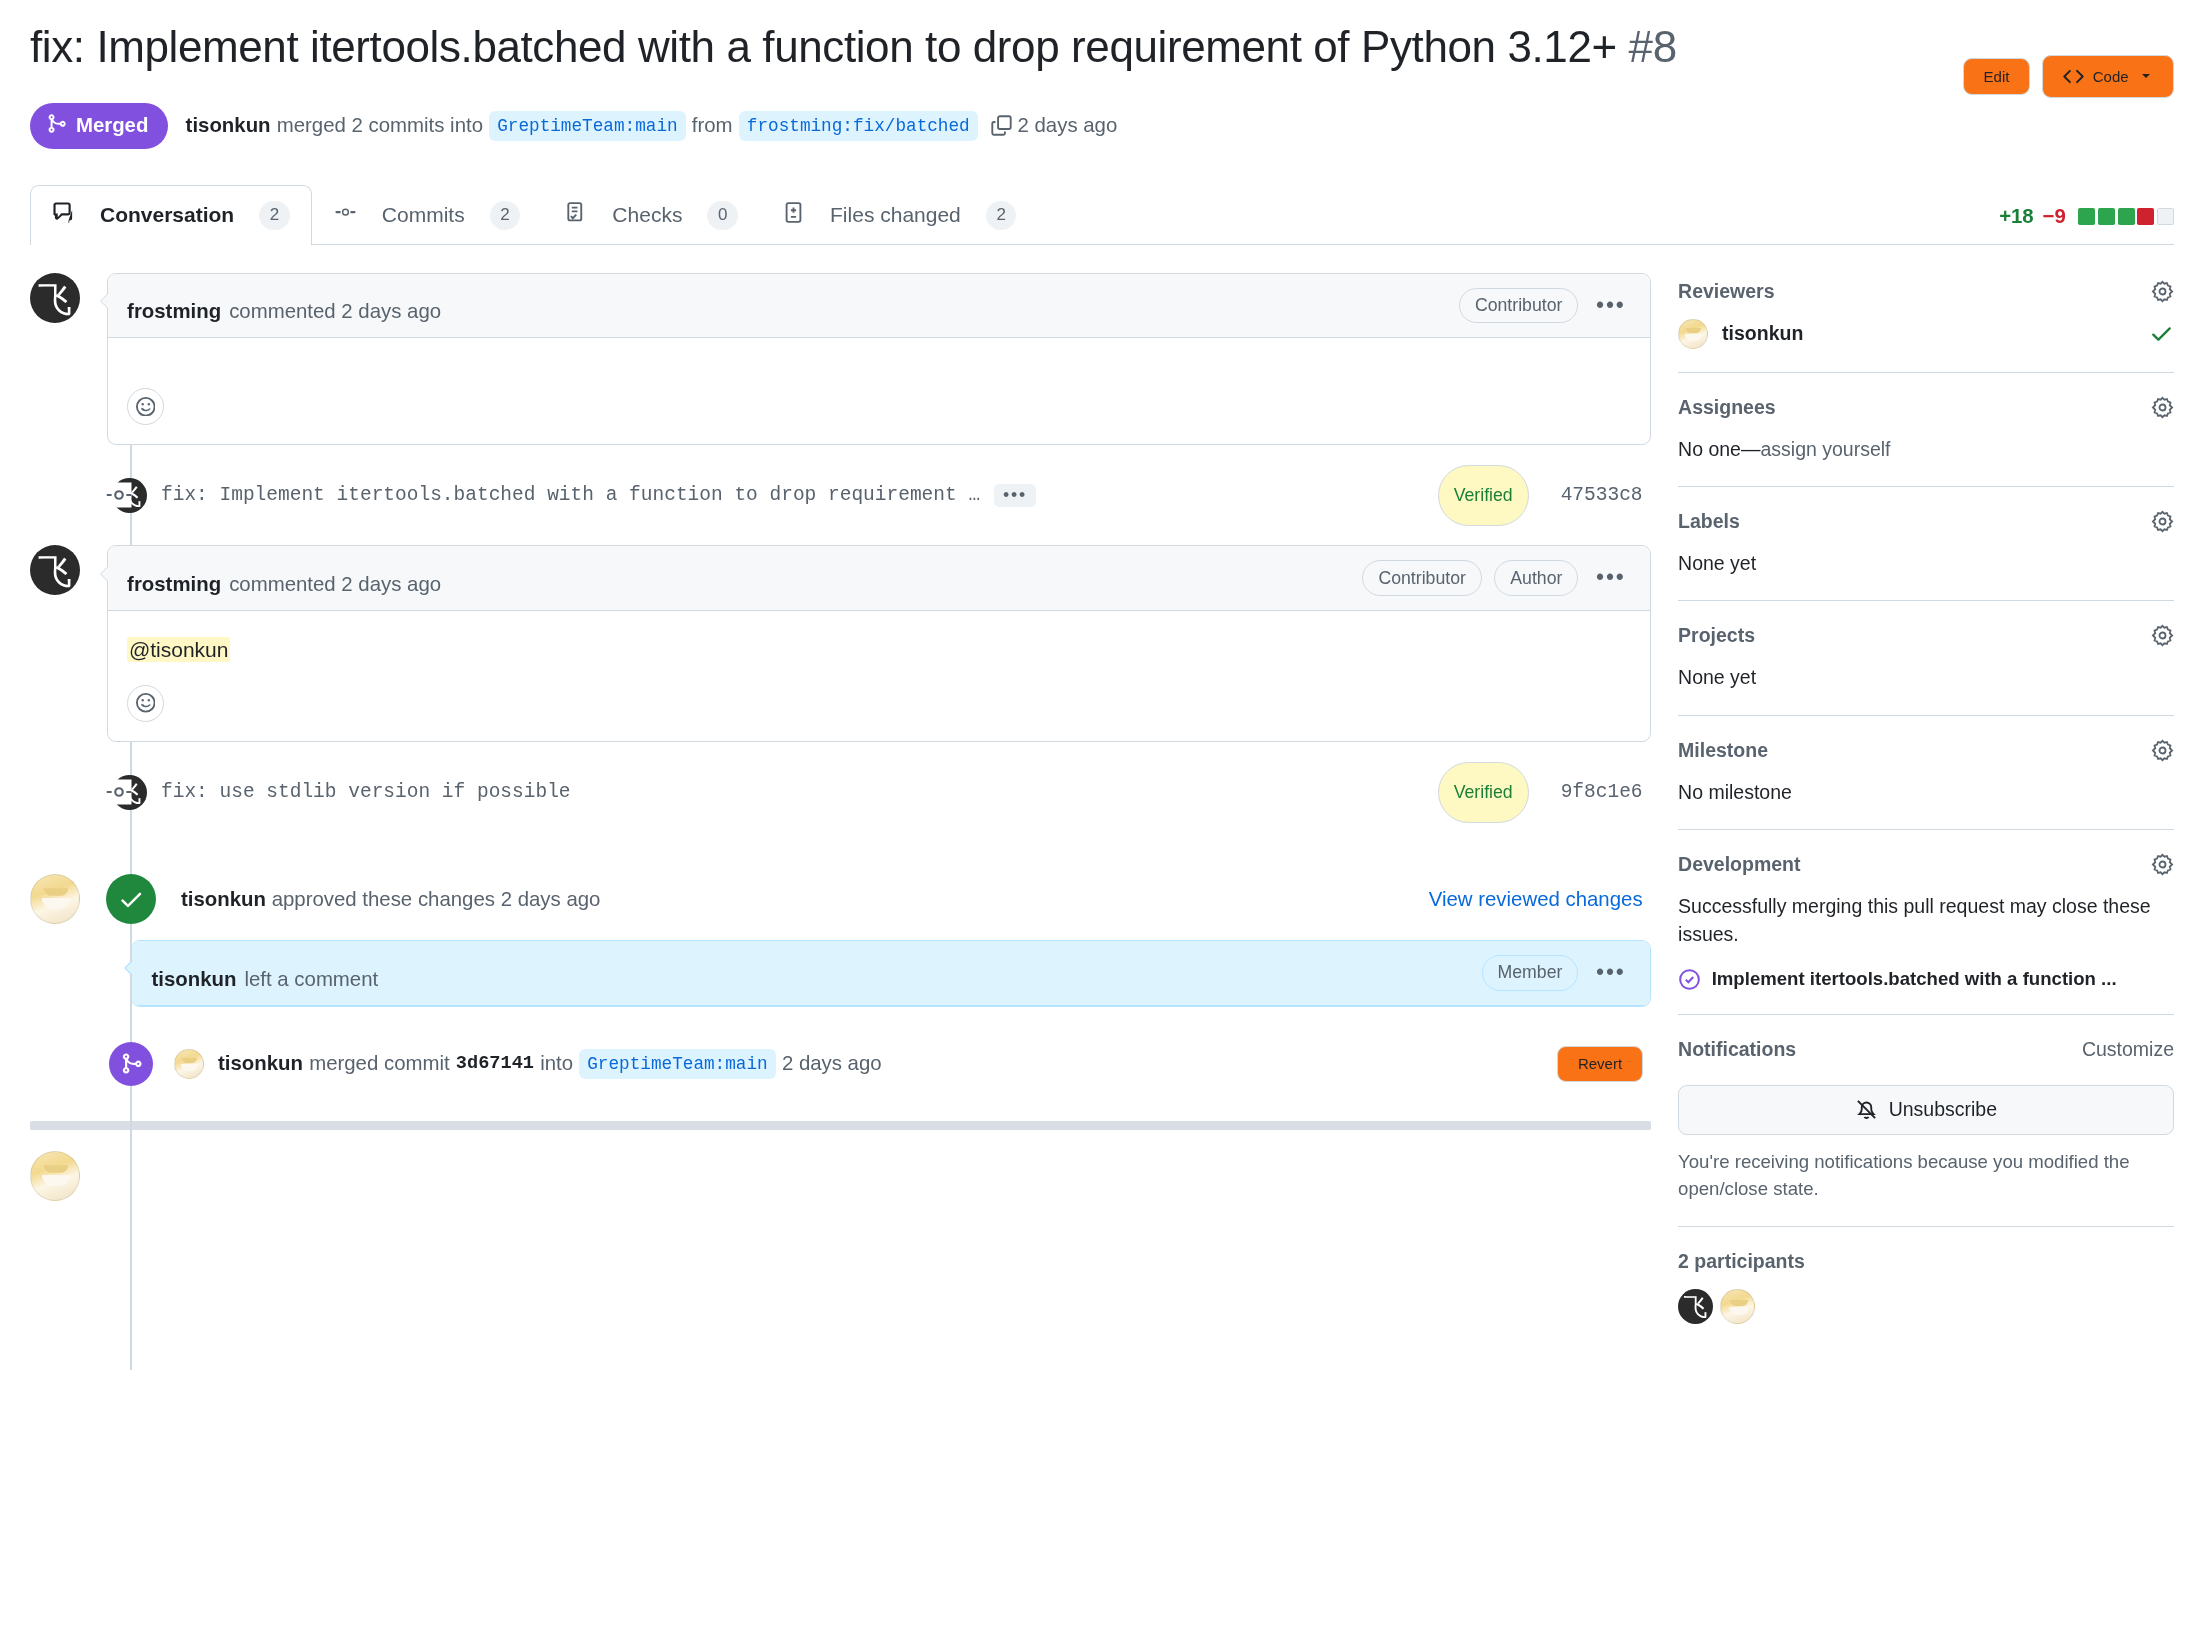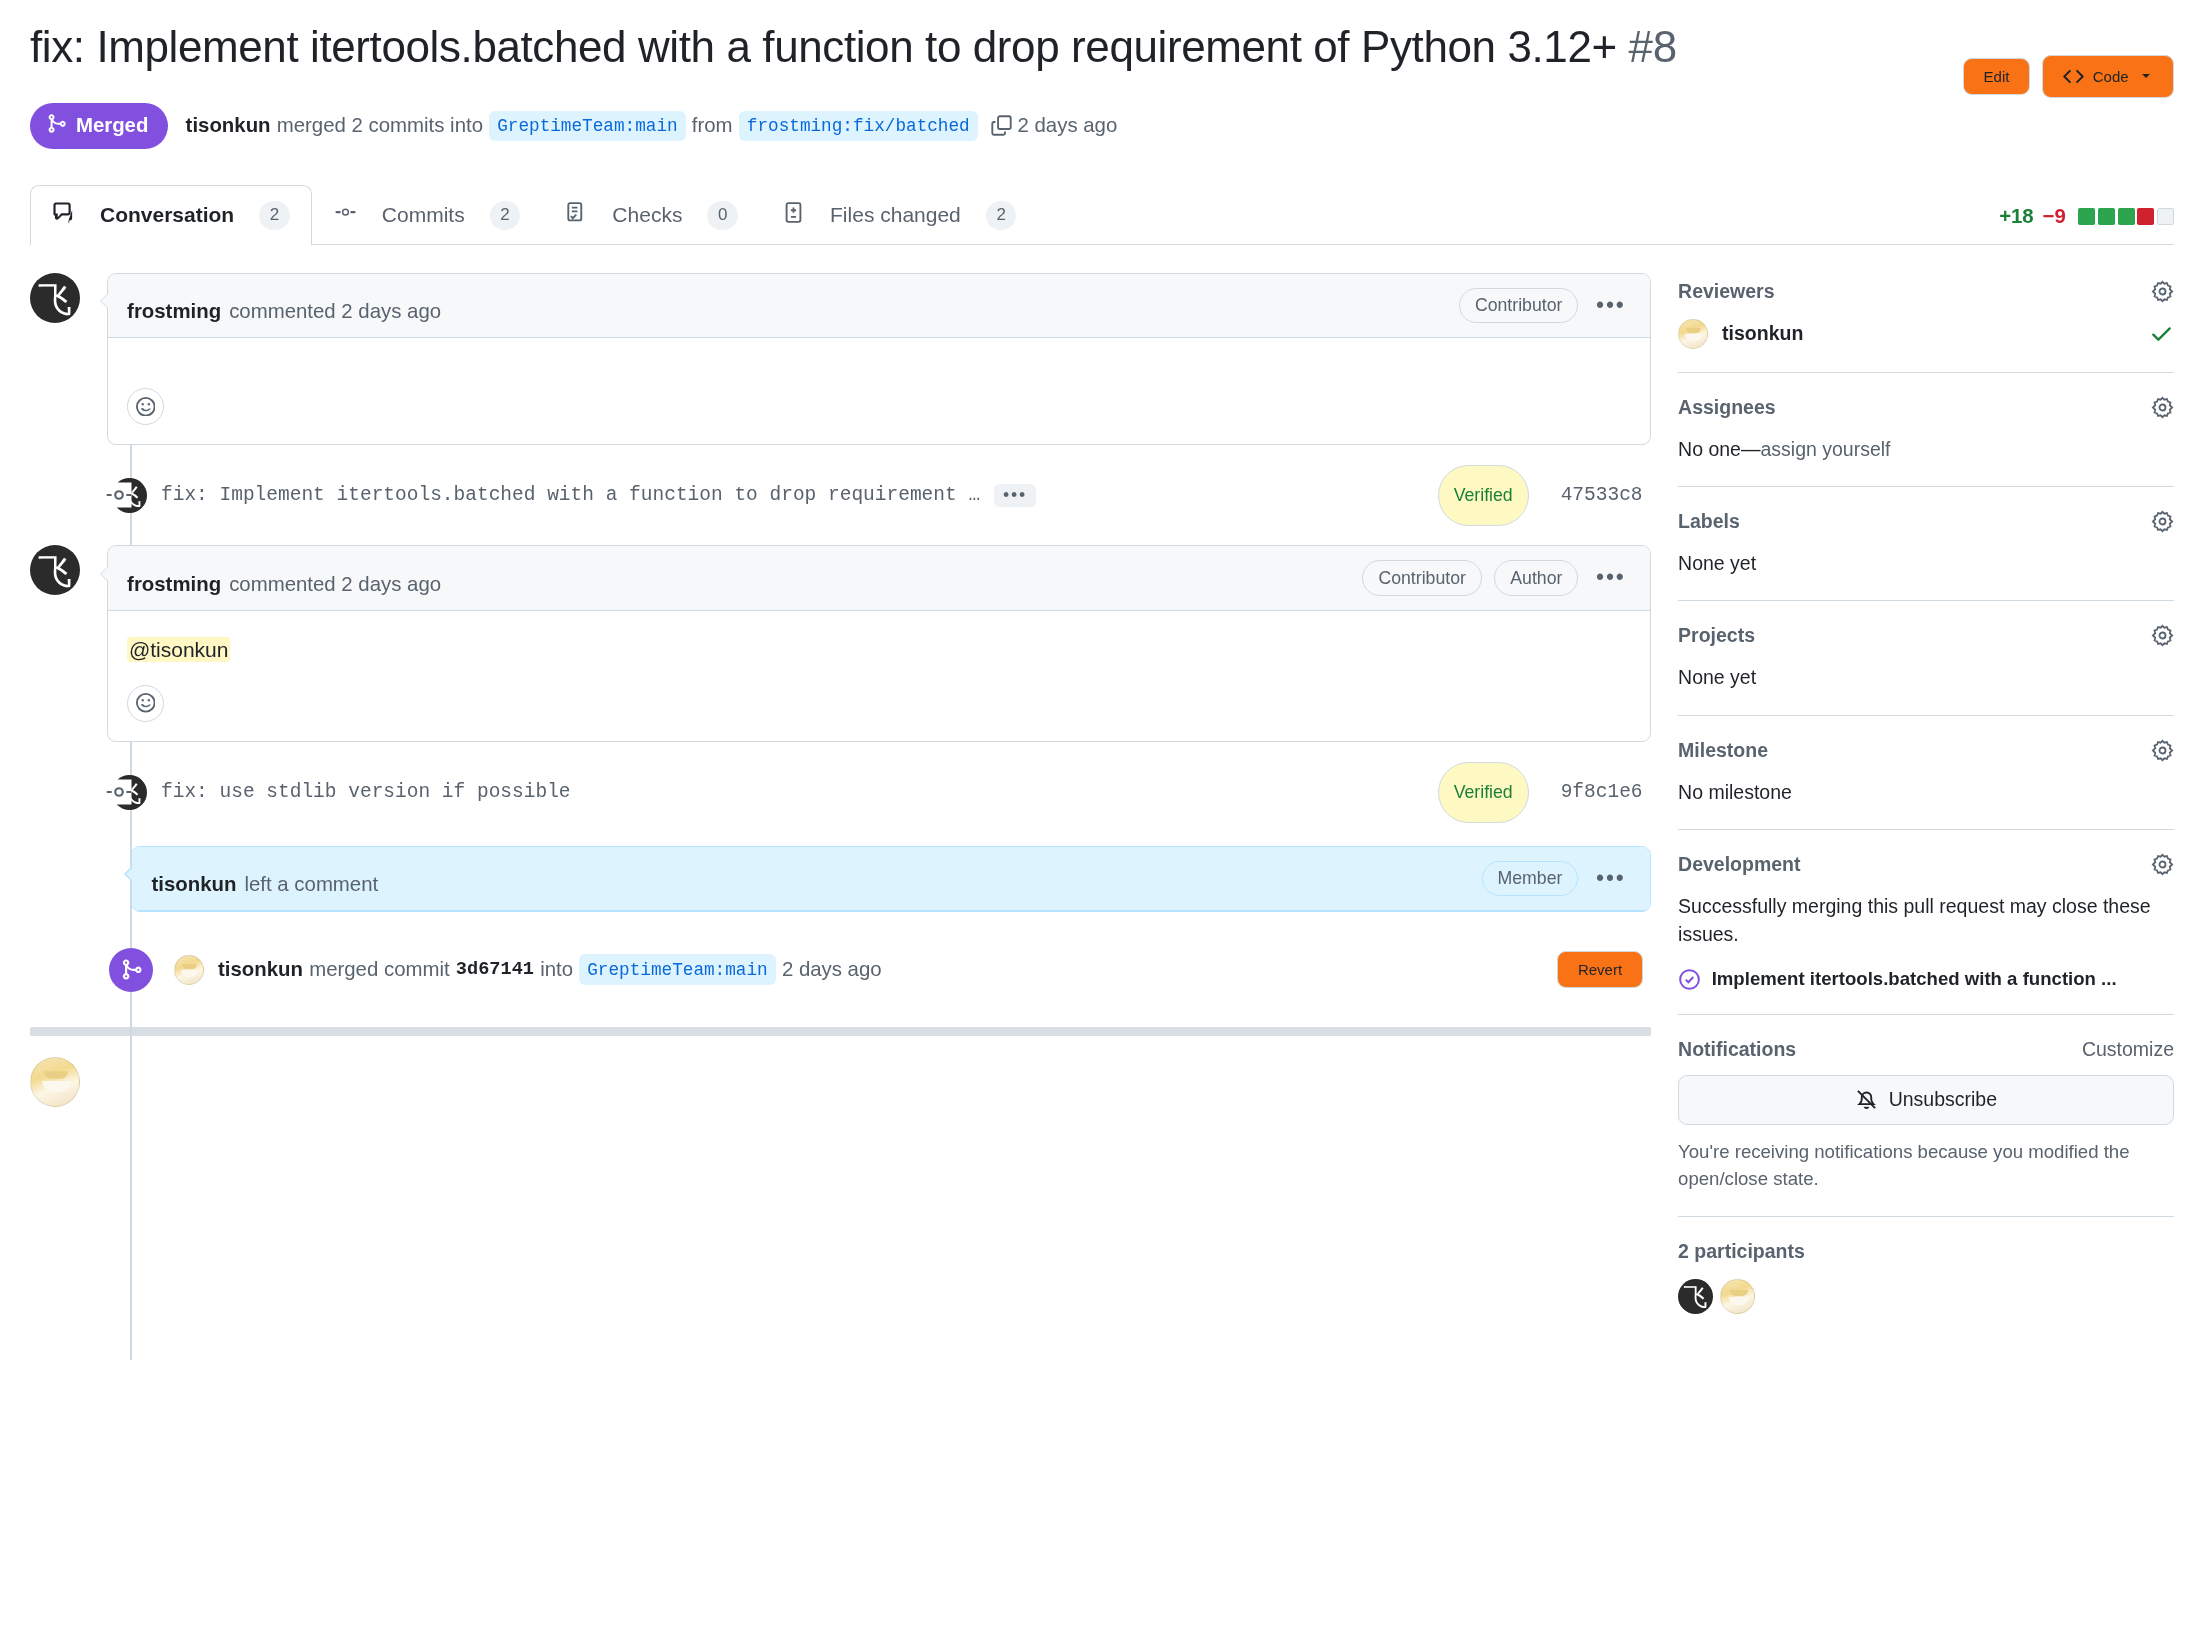--- a/index.html
+++ b/index.html
@@ -211,21 +211,21 @@
     display: flex; align-items: center; justify-content: space-between;
     font-size: 19.5px; font-weight: 600; color: #59636e; margin-bottom: 16px;
   }
   .gear { color: #59636e; cursor: pointer; display: inline-flex; }
   .side-text { font-size: 19.5px; color: #1f2328; line-height: 1.45; }
   .reviewer-row { display: flex; align-items: center; gap: 14px; }
   .reviewer-name { font-size: 19.5px; font-weight: 600; color: #1f2328; }
   .check-ok { margin-left: auto; color: #1a7f37; display: inline-flex; }
   .dev-issue { display: flex; align-items: center; gap: 10.6px; margin-top: 19.5px; }
   .dev-issue-title { font-size: 18.6px; font-weight: 600; color: #1f2328; white-space: nowrap; overflow: hidden; text-overflow: ellipsis; }
-  .notif-head { display: flex; align-items: center; justify-content: space-between; margin-bottom: 14px; text-align: right; }
+  .notif-head { display: flex; align-items: center; justify-content: space-between; margin-bottom: 24px; text-align: right; }
   .customize-link { font-size: 19.5px; color: #59636e; cursor: pointer; }
   .unsub-btn {
     width: 100%; border: 0.9px solid #d1d9e0; background: #f6f8fa; border-radius: 8.9px;
     font-size: 19.5px; color: #1f2328; padding: 12.4px 0; display: flex;
     align-items: center; justify-content: center; gap: 10.6px; cursor: pointer;
     font-family: "Liberation Sans", sans-serif;
   }
   .notif-note { font-size: 18.6px; color: #59636e; line-height: 1.45; margin-top: 14px; }
   .participants-title { font-size: 19.5px; font-weight: 600; color: #59636e; margin-bottom: 16px; }
   .participants-row { display: flex; gap: 7px; }
@@ -416,20 +416,35 @@
             </svg>
         </span>
         <span class="avatar sm frostming"></span>
         <span class="commit-text">fix: use stdlib version if possible</span>
         <span class="commit-right">
           <span class="verified">Verified</span>
           <span class="sha">9f8c1e6</span>
         </span>
       </div>
 
+      <div class="event-row" style="margin-top:19.5px;">
+        <div class="avatar tisonkun" style="position:absolute;left:0;top:50%;transform:translateY(-50%);"></div>
+        <div class="event-badge green">
+          <svg width="26.6" height="26.6" viewBox="0 0 16 16" fill="#fff">
+              <path d="M13.78 4.22a.75.75 0 0 1 0 1.06l-7.25 7.25a.75.75 0 0 1-1.06 0L2.22 9.28a.75.75 0 1 1 1.06-1.06L6 10.94l6.72-6.72a.75.75 0 0 1 1.06 0Z"></path>
+            </svg>
+        </div>
+        <div class="event-text">
+          <span class="meta-strong">tisonkun</span>
+          <span>approved these changes 2 days ago</span>
+        </div>
+        <div class="event-right">
+          <a class="link" href="#" style="font-size:20.4px;">View reviewed changes</a>
+        </div>
+      </div>
 
       <div class="row" style="margin-left:76px;margin-top:3.5px;">
         <div class="comment-wrap blue" style="margin-left:25px;">
           <div class="comment blue">
             <div class="comment-head">
               <span class="author">tisonkun</span>
               <span>left a comment</span>
               <span class="head-right">
                 <span class="pill">Member</span>
                 <span class="kebab">•••</span>

